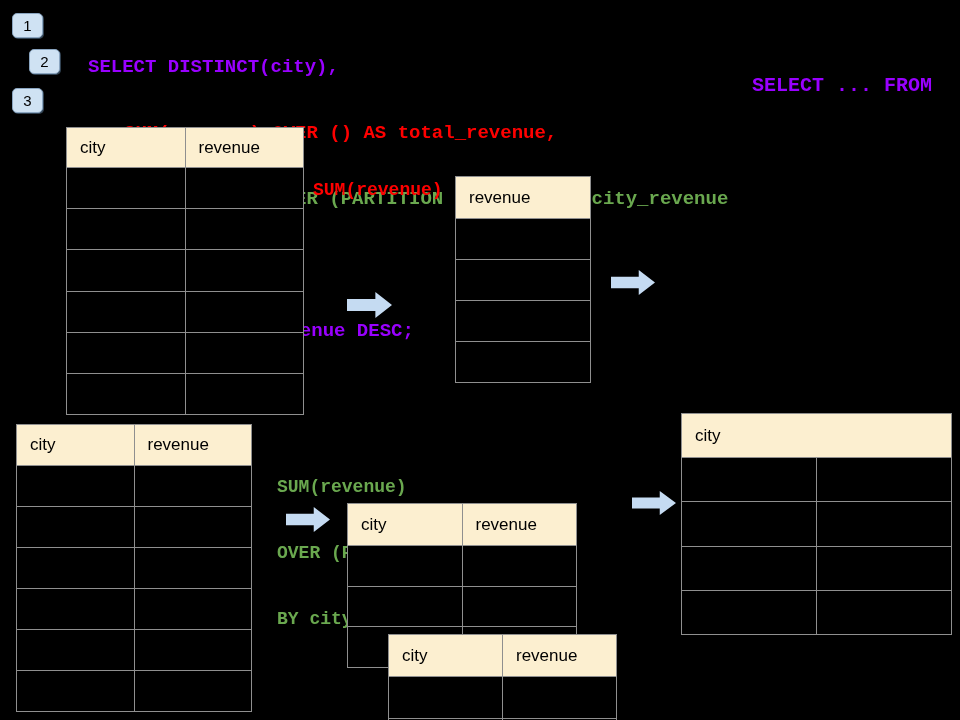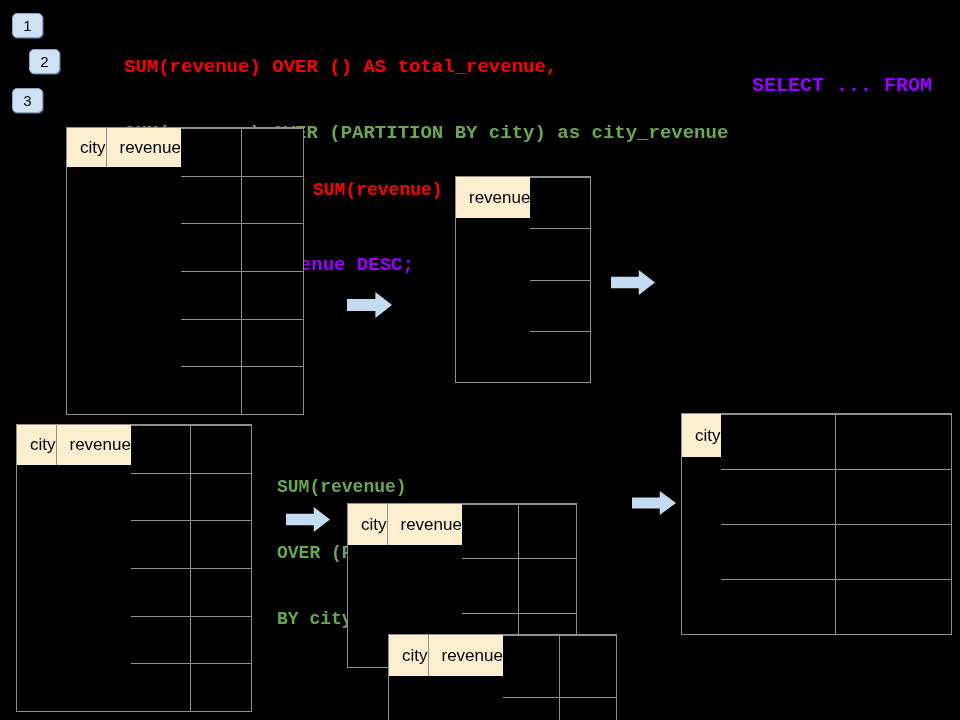--- a/index.html
+++ b/index.html
@@ -21,21 +21,21 @@
   .c-purple{color:var(--purple);} .c-red{color:var(--red);} .c-green{color:var(--green);}
   .indent-1{padding-left:18px;} .indent-2{padding-left:36px;}
   
   .badge{
     position:absolute;width:29px;height:23px;background:var(--badge-bg);
     border:1px solid var(--badge-border);border-radius:5px;
     display:flex;align-items:center;justify-content:center;
     font-size:15px;color:#000;box-shadow:1px 1px 0 rgba(90,120,150,.55);
   }
   
-  .table{position:absolute;display:flex;flex-direction:row;background:#000;border:1px solid var(--tborder);box-sizing:border-box;}
+  .table{position:absolute;display:flex;flex-direction:column;background:#000;border:1px solid var(--tborder);box-sizing:border-box;}
   .thead{display:flex;background:var(--cream);flex:0 0 auto;}
   .th{flex:1;display:flex;align-items:center;padding-left:13px;font-size:17px;color:#000;border-right:1px solid var(--tborder);box-sizing:border-box;}
   .th:last-child{border-right:none;}
   .tbody{display:flex;flex-direction:column;flex:1;}
   .trow{flex:1;display:flex;border-top:1px solid var(--tborder);}
   .tcell{flex:1;border-right:1px solid var(--tborder);}
   .tcell:last-child{border-right:none;}
   
   .arrow{position:absolute;}
   .arrow svg{display:block;width:100%;height:100%;}
@@ -49,20 +49,21 @@
     <span>1</span>
   </div>
   <div class="badge" style="left:29px;top:49px;">
     <span>2</span>
   </div>
   <div class="badge" style="left:12px;top:88px;">
     <span>3</span>
   </div>
 
   <div class="code sql-block">
+    <div class="c-purple">SELECT DISTINCT(city),</div>
     <div class="c-red indent-2">SUM(revenue) OVER () AS total_revenue,</div>
     <div class="c-green indent-2">SUM(revenue) OVER (PARTITION BY city) as city_revenue</div>
     <div class="c-purple indent-1">FROM rides</div>
     <div class="c-purple indent-1">ORDER by city_revenue DESC;</div>
   </div>
 
   <div class="code side-note">
     <div>SELECT ... FROM</div>
   </div>
 

